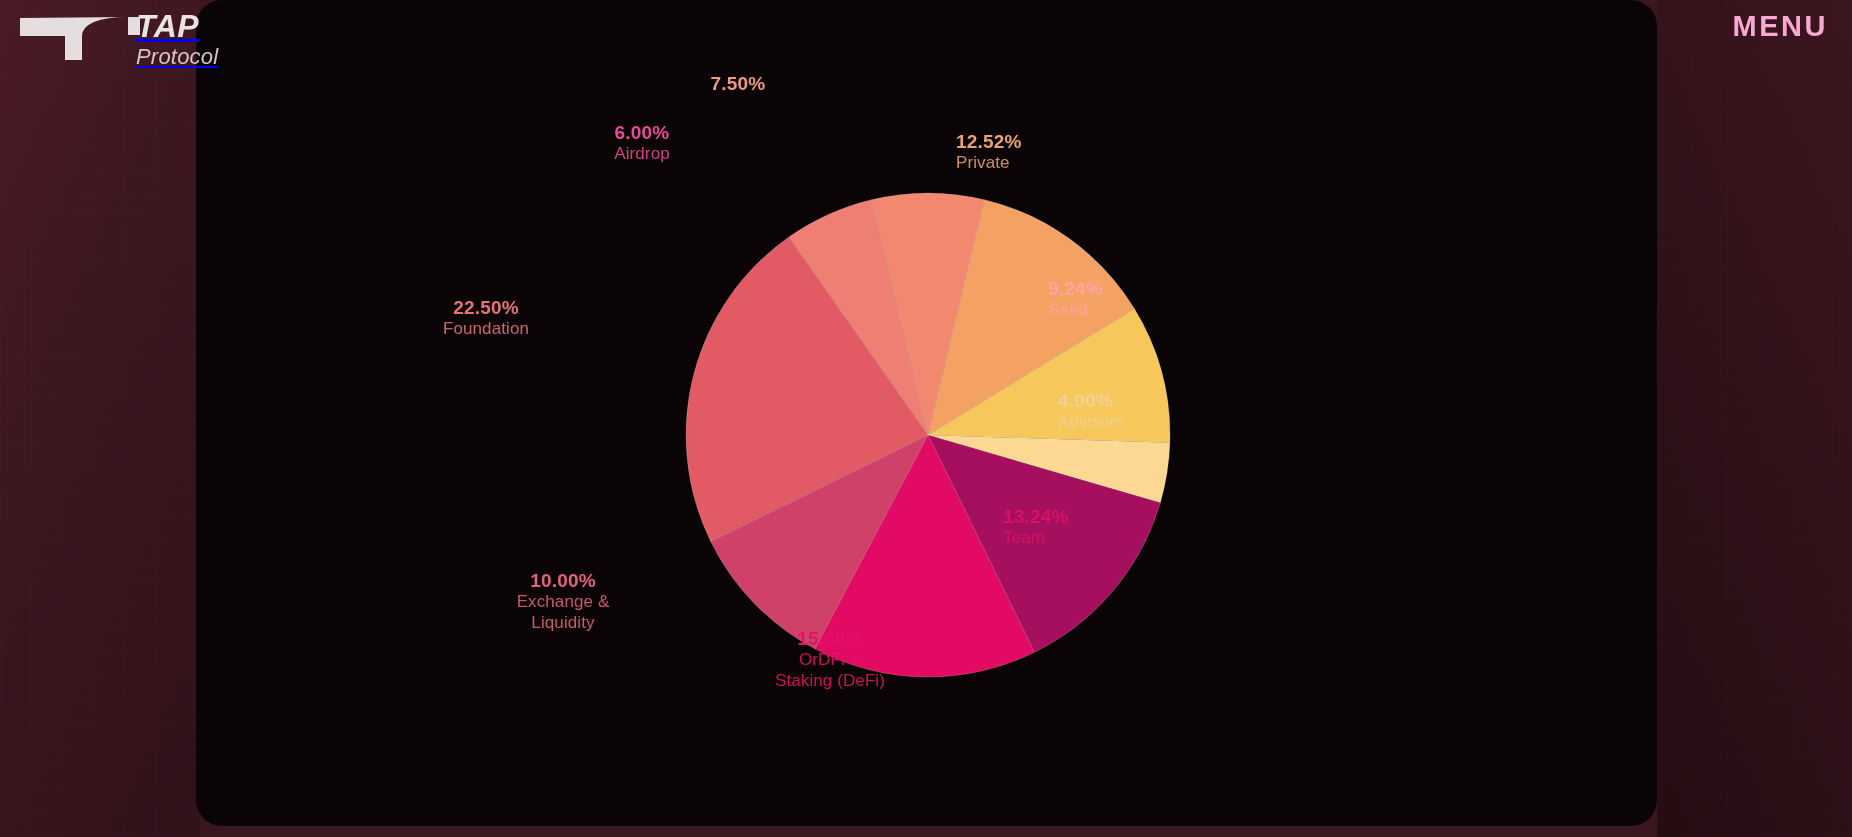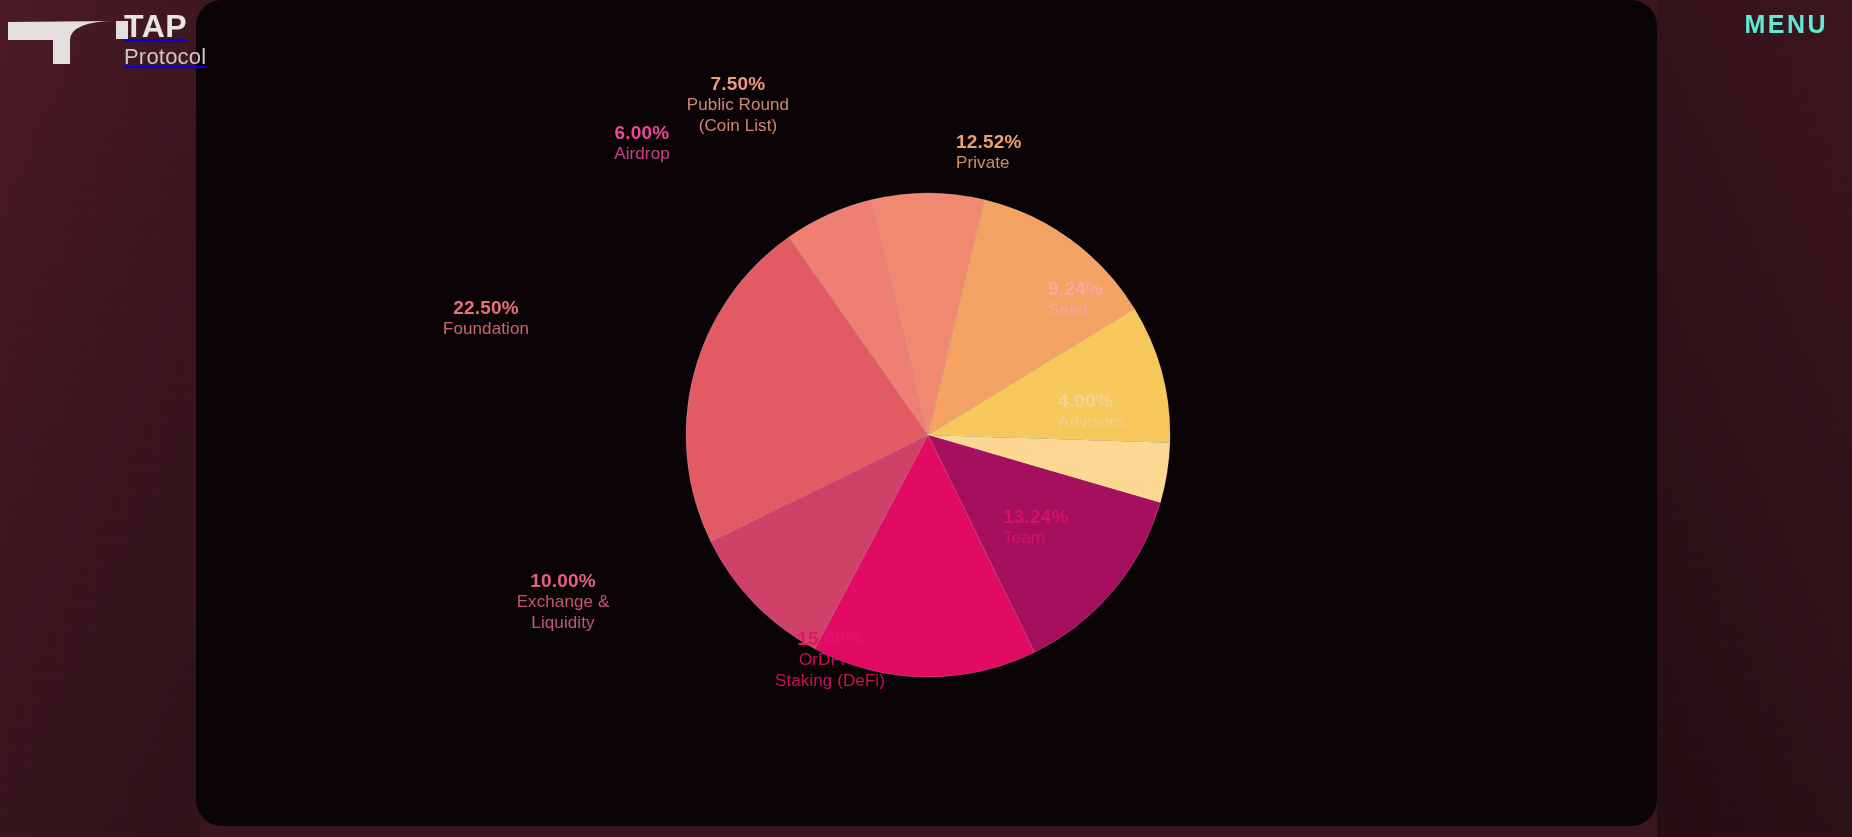--- a/index.html
+++ b/index.html
@@ -33,39 +33,39 @@
       repeating-linear-gradient(0deg, rgba(255,255,255,.010) 0px, rgba(255,255,255,.010) 1px, transparent 1px, transparent 27px),
       repeating-linear-gradient(90deg, rgba(255,255,255,.010) 0px, rgba(255,255,255,.010) 1px, transparent 1px, transparent 35px);
   }
 
   
   .topbar {
     position:absolute; top:0; left:0; right:0; height:80px;
     z-index:40;
   }
   .brand {
-    position:absolute; left:8px; top:6px;
-    display:flex; align-items:center; gap:0;
+    position:absolute; left:20px; top:6px;
+    display:flex; align-items:flex-start; gap:0;font-style:italic;
   }
   .brand-mark { width:120px; height:56px; display:block; flex:0 0 auto; }
   .brand-words {
     display:flex; flex-direction:column;
     margin-left:-4px; padding-top:4px;
   }
   .brand-title {
     color:#e9e3e4; font-size:32px; font-weight:700;
     letter-spacing:.5px; line-height:1;
   }
   .brand-sub {
     color:#cfc6c8; font-size:22px; font-weight:400;
     letter-spacing:.2px; line-height:1.15; margin-top:2px;
   }
   .menu-button {
     position:absolute; right:24px; top:10px;
-    color:#5eead4; font-size:25px; font-weight:700;
+    color:#f9a8d4; font-size:29px; font-weight:700;
     letter-spacing:2.5px; cursor:pointer; user-select:none;
   }
 
   
   .panel {
     position:absolute;
     left:196px; top:0; width:1461px; height:826px;
     background:#0a0406;
     border-radius:26px;
     overflow:hidden;
@@ -135,22 +135,21 @@
           <path d="M 732 435 L 938.50 308.81 A 242 242 0 0 1 973.88 442.75 Z" fill="#f6c75b" stroke="rgba(255,255,255,0.18)" stroke-width="1"></path>
           <path d="M 732 435 L 973.88 442.75 A 242 242 0 0 1 964.35 502.66 Z" fill="#fcd893" stroke="rgba(255,255,255,0.18)" stroke-width="1"></path>
           <path d="M 732 435 L 964.35 502.66 A 242 242 0 0 1 838.47 652.32 Z" fill="#a60f5d" stroke="rgba(255,255,255,0.18)" stroke-width="1"></path>
           <path d="M 732 435 L 838.47 652.32 A 242 242 0 0 1 618.76 648.87 Z" fill="#e20a63" stroke="rgba(255,255,255,0.18)" stroke-width="1"></path>
           <path d="M 732 435 L 618.76 648.87 A 242 242 0 0 1 514.68 541.47 Z" fill="#d0416a" stroke="rgba(255,255,255,0.18)" stroke-width="1"></path>
           <path d="M 732 435 L 514.68 541.47 A 242 242 0 0 1 592.85 237.01 Z" fill="#e15a64" stroke="rgba(255,255,255,0.18)" stroke-width="1"></path>
           <path d="M 732 435 L 592.85 237.01 A 242 242 0 0 1 675.51 199.69 Z" fill="#ef7f72" stroke="rgba(255,255,255,0.18)" stroke-width="1"></path>
         </g>
     </svg>
     <div id="pie-labels">
-        <div class="label" style="color: rgb(240, 151, 130); left: 432px; width: 220px; top: 72px;"><span class="pct">7.50%</span><span class="name">Public Round
-(Coin List)</span></div>
+        <div class="label" style="color: rgb(240, 151, 130); left: 432px; width: 220px; top: 72px;"><span class="pct">7.50%</span></div>
         <div class="label align-left" style="color: rgb(233, 162, 113); left: 760px; top: 130px;"><span class="pct">12.52%</span><span class="name">Private</span></div>
         <div class="label align-left" style="color: #fca5a5; left: 852px; top: 277px;"><span class="pct">9.24%</span><span class="name">Seed</span></div>
         <div class="label align-left" style="color: rgb(244, 209, 149); left: 862px; top: 389px;"><span class="pct">4.00%</span><span class="name">Advisors</span></div>
         <div class="label align-left" style="color: rgb(214, 19, 99); left: 807px; top: 505px;"><span class="pct">13.24%</span><span class="name">Team</span></div>
         <div class="label" style="color: rgb(228, 18, 102); left: 524px; width: 220px; top: 627px;"><span class="pct">15.00%</span><span class="name">OrDFi &amp;
 Staking (DeFi)</span></div>
         <div class="label" style="color: rgb(228, 98, 127); left: 257px; width: 220px; top: 551px; margin-top: 18px;"><span class="pct">10.00%</span><span class="name">Exchange &amp;
 Liquidity</span></div>
         <div class="label" style="color: rgb(234, 114, 119); left: 180px; width: 220px; top: 296px;"><span class="pct">22.50%</span><span class="name">Foundation</span></div>
         <div class="label" style="color: #ec4899; left: 336px; width: 220px; top: 121px;"><span class="pct">6.00%</span><span class="name">Airdrop</span></div>

